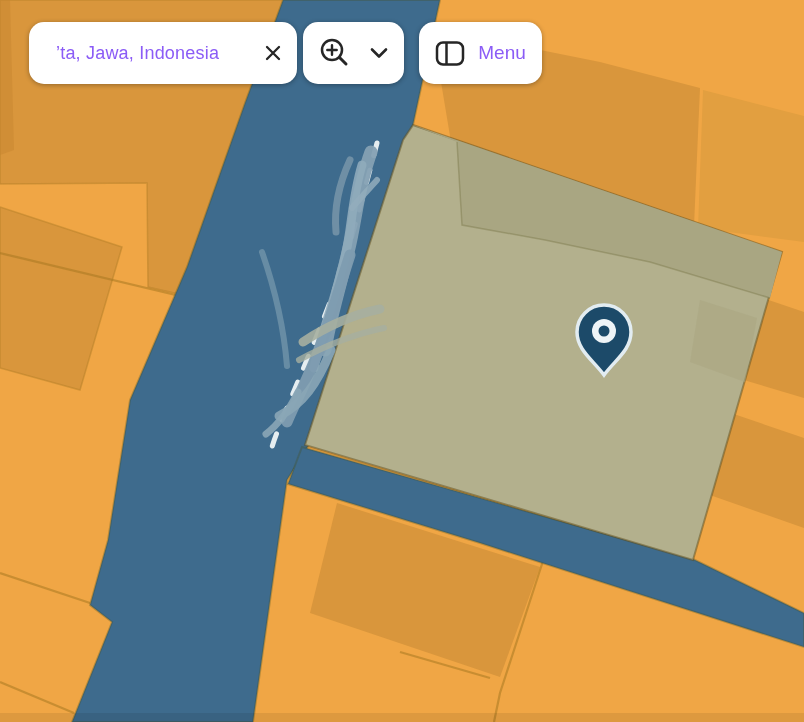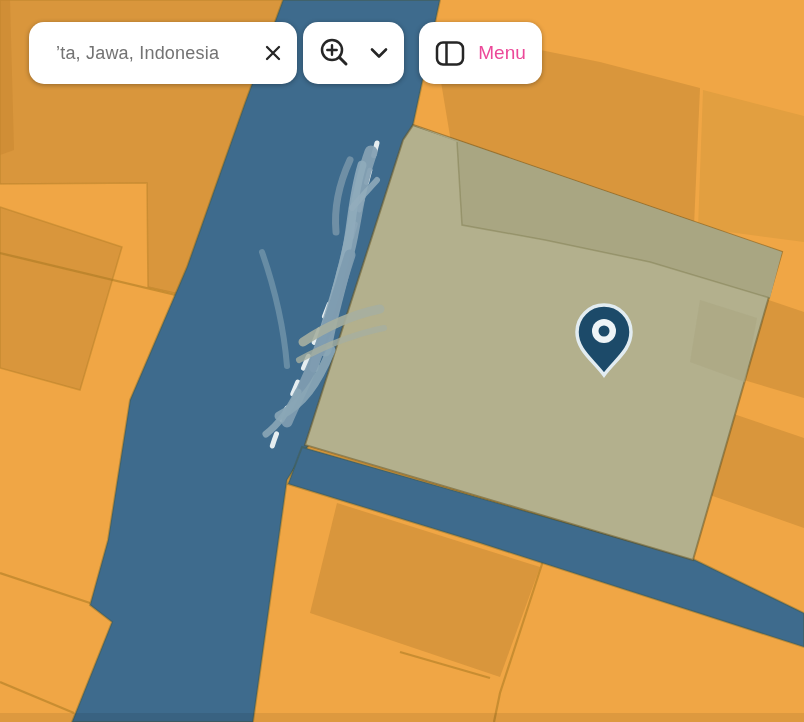--- a/index.html
+++ b/index.html
@@ -8,33 +8,33 @@
     font-family:"Liberation Sans", sans-serif;
     background:#f0a645;
   }
   #map-svg{position:absolute;inset:0;display:block;}
   .card{
     position:absolute;top:22px;height:62px;background:#ffffff;border-radius:15px;
     box-shadow:0 1px 5px rgba(0,0,0,0.32);display:flex;align-items:center;
   }
   #search-card{left:29px;width:268px;}
   #search-text{
-    margin-left:27px;font-size:18px;color:#737373;letter-spacing:.2px;
+    margin-left:27px;font-size:18px;color:#8b5cf6;letter-spacing:.2px;
     white-space:nowrap;overflow:hidden;flex:1;
   }
   #search-clear{
     border:none;background:none;padding:6px;margin-right:8px;cursor:pointer;
     display:flex;align-items:center;justify-content:center;
   }
   #zoom-card{left:303px;width:101px;justify-content:space-evenly;}
   #zoom-btn,#zoom-chevron-btn{
     border:none;background:none;padding:2px;cursor:pointer;display:flex;align-items:center;
   }
   #menu-card{left:419px;width:123px;justify-content:center;gap:13px;cursor:pointer;}
-  #menu-label{font-size:19px;color:#ec4899;font-weight:400;}
+  #menu-label{font-size:19px;color:#8b5cf6;font-weight:400;}
   svg{display:block;}
 </style>
 </head>
 <body>
 
 <svg id="map-svg" viewBox="0 0 804 722" width="804" height="722" xmlns="http://www.w3.org/2000/svg">
 
   <rect x="0" y="0" width="804" height="722" fill="#f0a645"></rect>
 
   <g fill="#d9963c" stroke="#b07c26" stroke-opacity="0.45" stroke-width="1.5">

